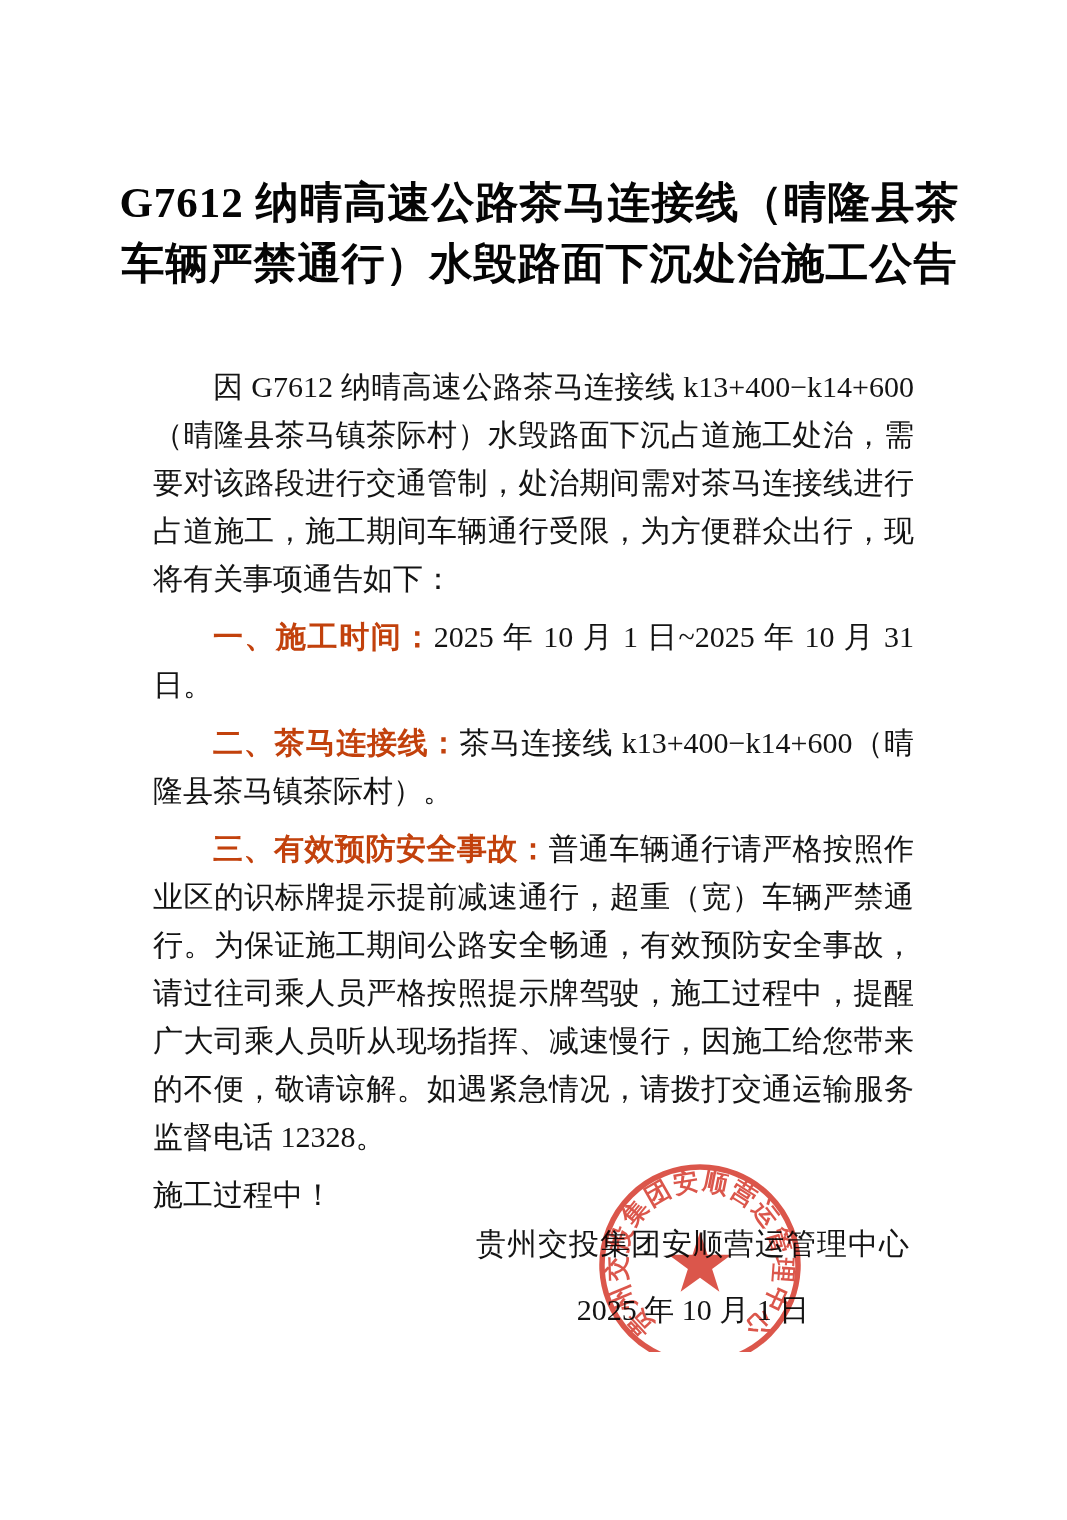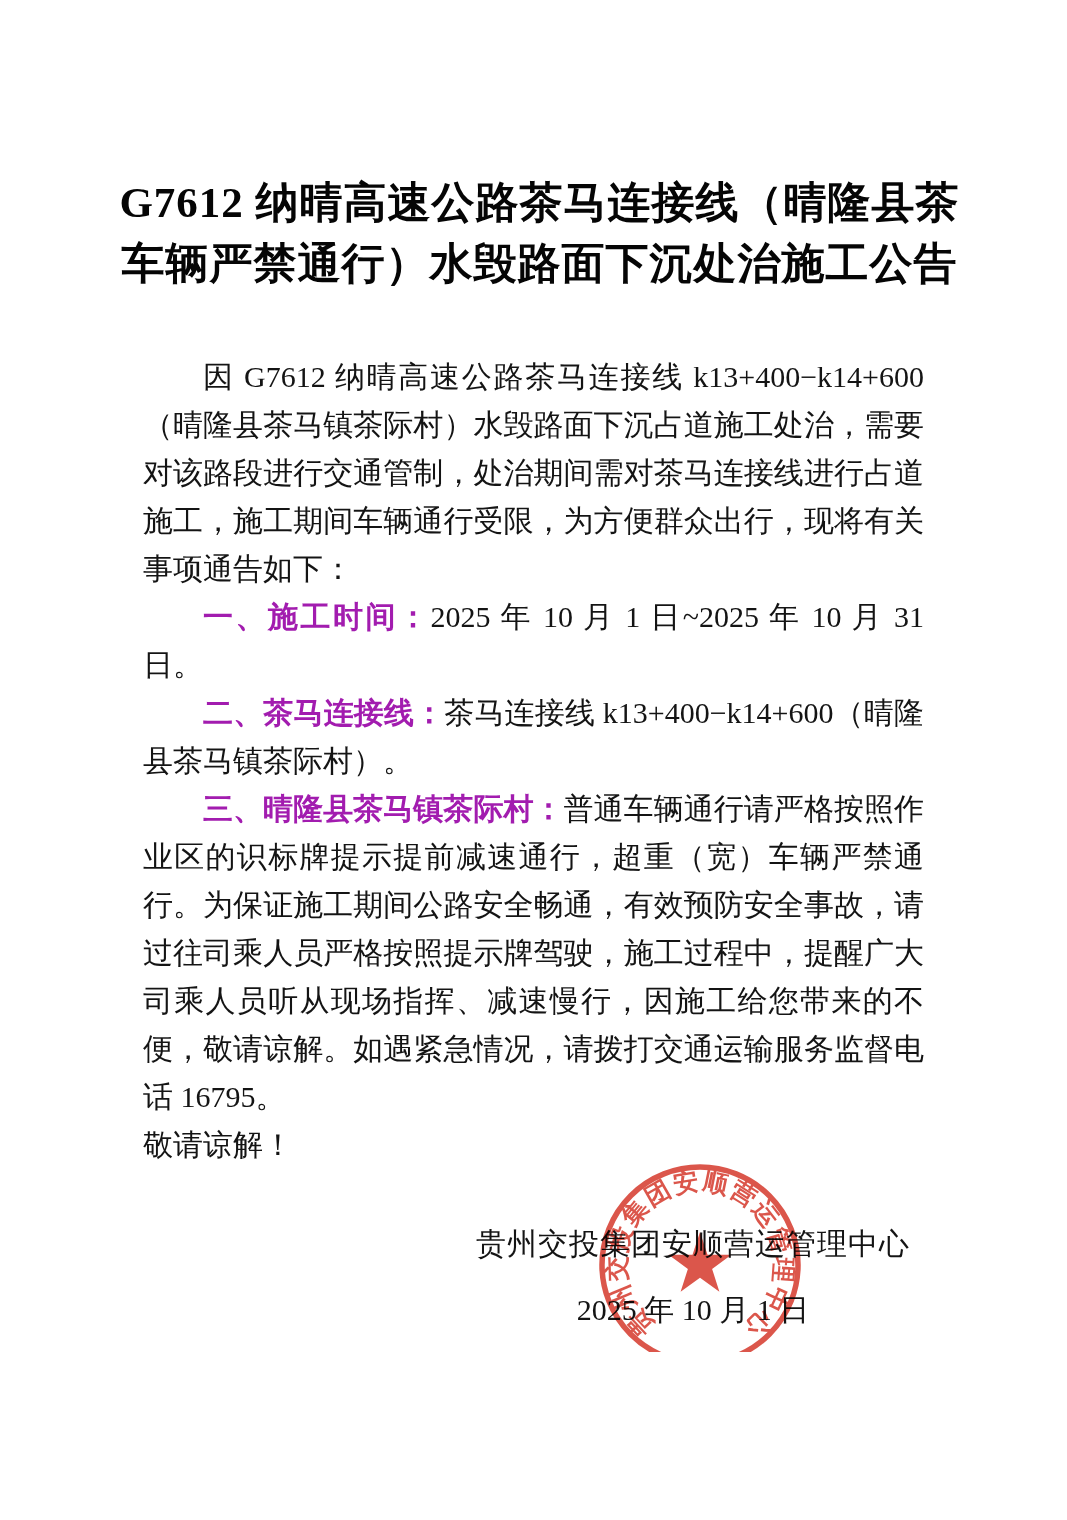--- a/index.html
+++ b/index.html
@@ -35,25 +35,25 @@
     position: absolute;
     top: 353px;
     left: 143px;
     width: 781px;
     font-size: 30px;
     line-height: 48px;
     text-align: justify;
     color: #141414;
   }
   .doc-body p {
-    margin: 0;
+    margin: 10px;
     padding: 0;
   }
   .indent { text-indent: 60px; }
-  .item-label { font-weight: 700; color: #a21caf; }
+  .item-label { font-weight: 700; color: #c2410c; }
   .signature-block {
     position: absolute;
     top: 1222px;
     left: 433px;
     width: 520px;
     text-align: center;
     font-size: 30px;
     color: #141414;
   }
   .sig-org {
@@ -87,22 +87,22 @@
 
   <h1 class="doc-title">
     <span class="tl">G7612 纳晴高速公路茶马连接线（晴隆县茶</span>
     <span class="tl">车辆严禁通行）水毁路面下沉处治施工公告</span>
   </h1>
 
   <div class="doc-body">
     <p class="indent">因 G7612 纳晴高速公路茶马连接线 k13+400−k14+600（晴隆县茶马镇茶际村）水毁路面下沉占道施工处治，需要对该路段进行交通管制，处治期间需对茶马连接线进行占道施工，施工期间车辆通行受限，为方便群众出行，现将有关事项通告如下：</p>
     <p class="indent"><span class="item-label">一、施工时间：</span><span>2025 年 10 月 1 日~2025 年 10 月 31 日。</span></p>
     <p class="indent"><span class="item-label">二、茶马连接线：</span><span>茶马连接线 k13+400−k14+600（晴隆县茶马镇茶际村）。</span></p>
-    <p class="indent"><span class="item-label">三、晴隆县茶马镇茶际村：</span><span>普通车辆通行请严格按照作业区的识标牌提示提前减速通行，超重（宽）车辆严禁通行。为保证施工期间公路安全畅通，有效预防安全事故，请过往司乘人员严格按照提示牌驾驶，施工过程中，提醒广大司乘人员听从现场指挥、减速慢行，因施工给您带来的不便，敬请谅解。如遇紧急情况，请拨打交通运输服务监督电话 16795。</span></p>
-    <p>敬请谅解！</p>
+    <p class="indent"><span class="item-label">三、有效预防安全事故：</span><span>普通车辆通行请严格按照作业区的识标牌提示提前减速通行，超重（宽）车辆严禁通行。为保证施工期间公路安全畅通，有效预防安全事故，请过往司乘人员严格按照提示牌驾驶，施工过程中，提醒广大司乘人员听从现场指挥、减速慢行，因施工给您带来的不便，敬请谅解。如遇紧急情况，请拨打交通运输服务监督电话 12328。</span></p>
+    <p>施工过程中！</p>
   </div>
 
   <div class="signature-block">
     <div class="sig-org">贵州交投集团安顺营运管理中心</div>
     <div class="sig-date">2025 年 10 月 1 日</div>
   </div>
 
   <svg class="seal" viewBox="0 0 208 208" xmlns="http://www.w3.org/2000/svg">
     <defs>
       <path id="sealTextArc" d="M 61 165.4 A 75 75 0 1 1 147 165.4" fill="none"></path>

